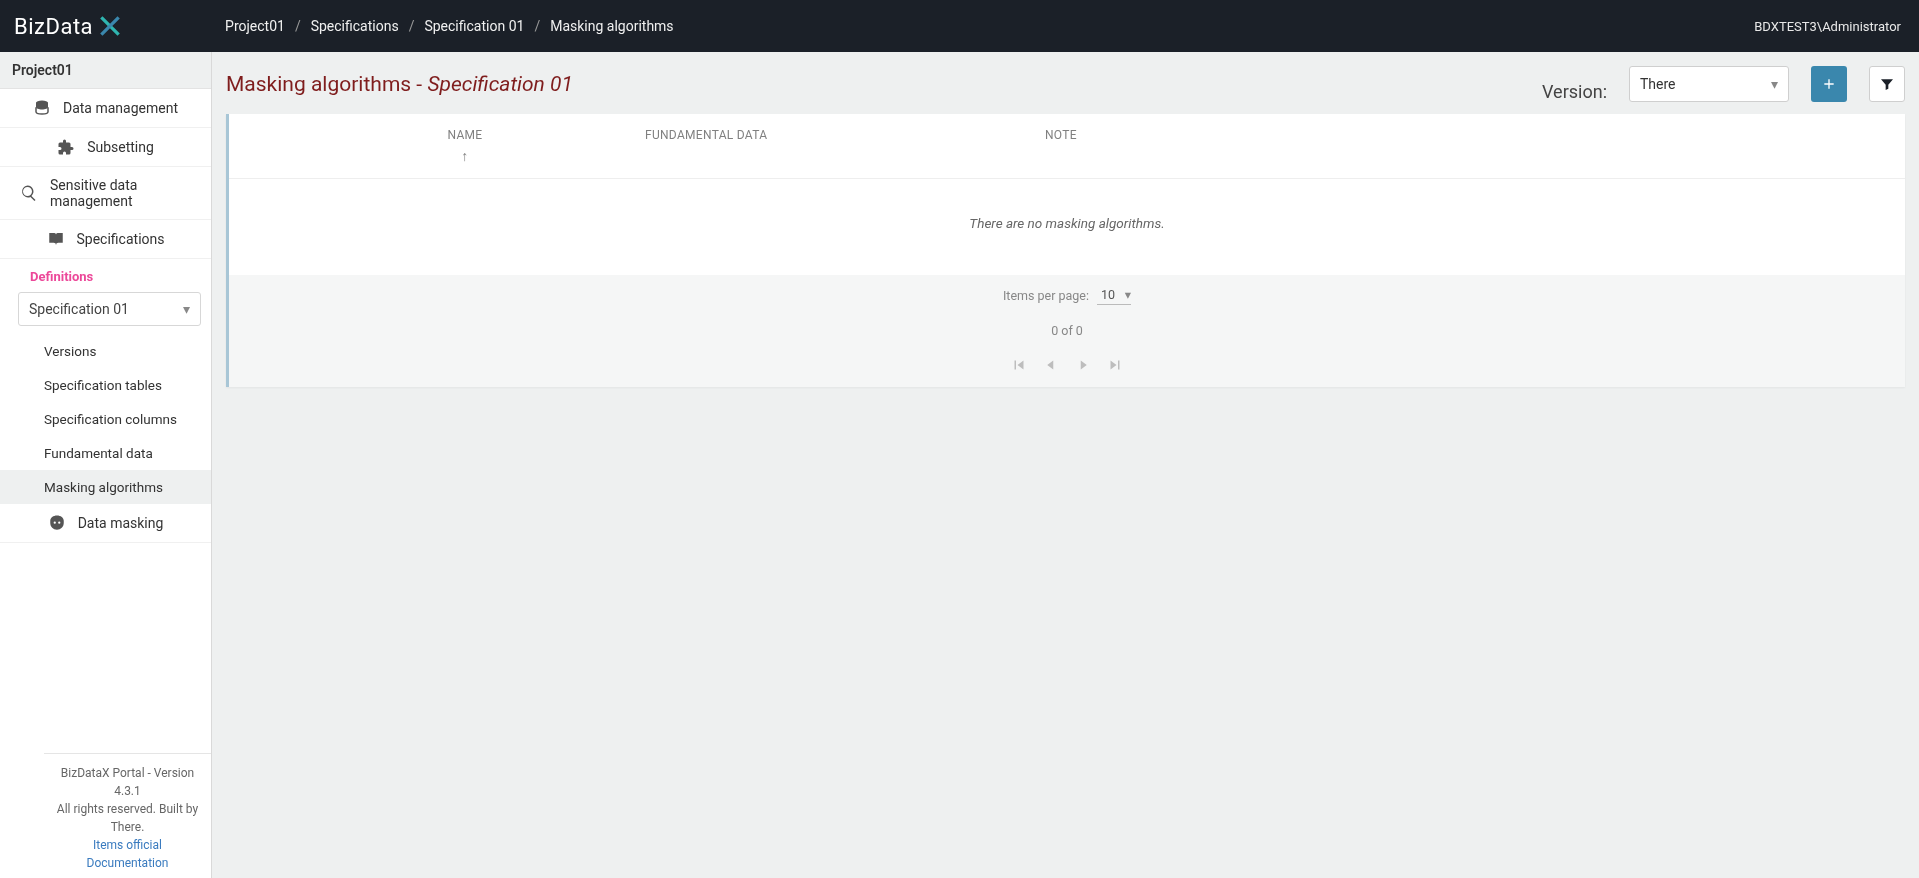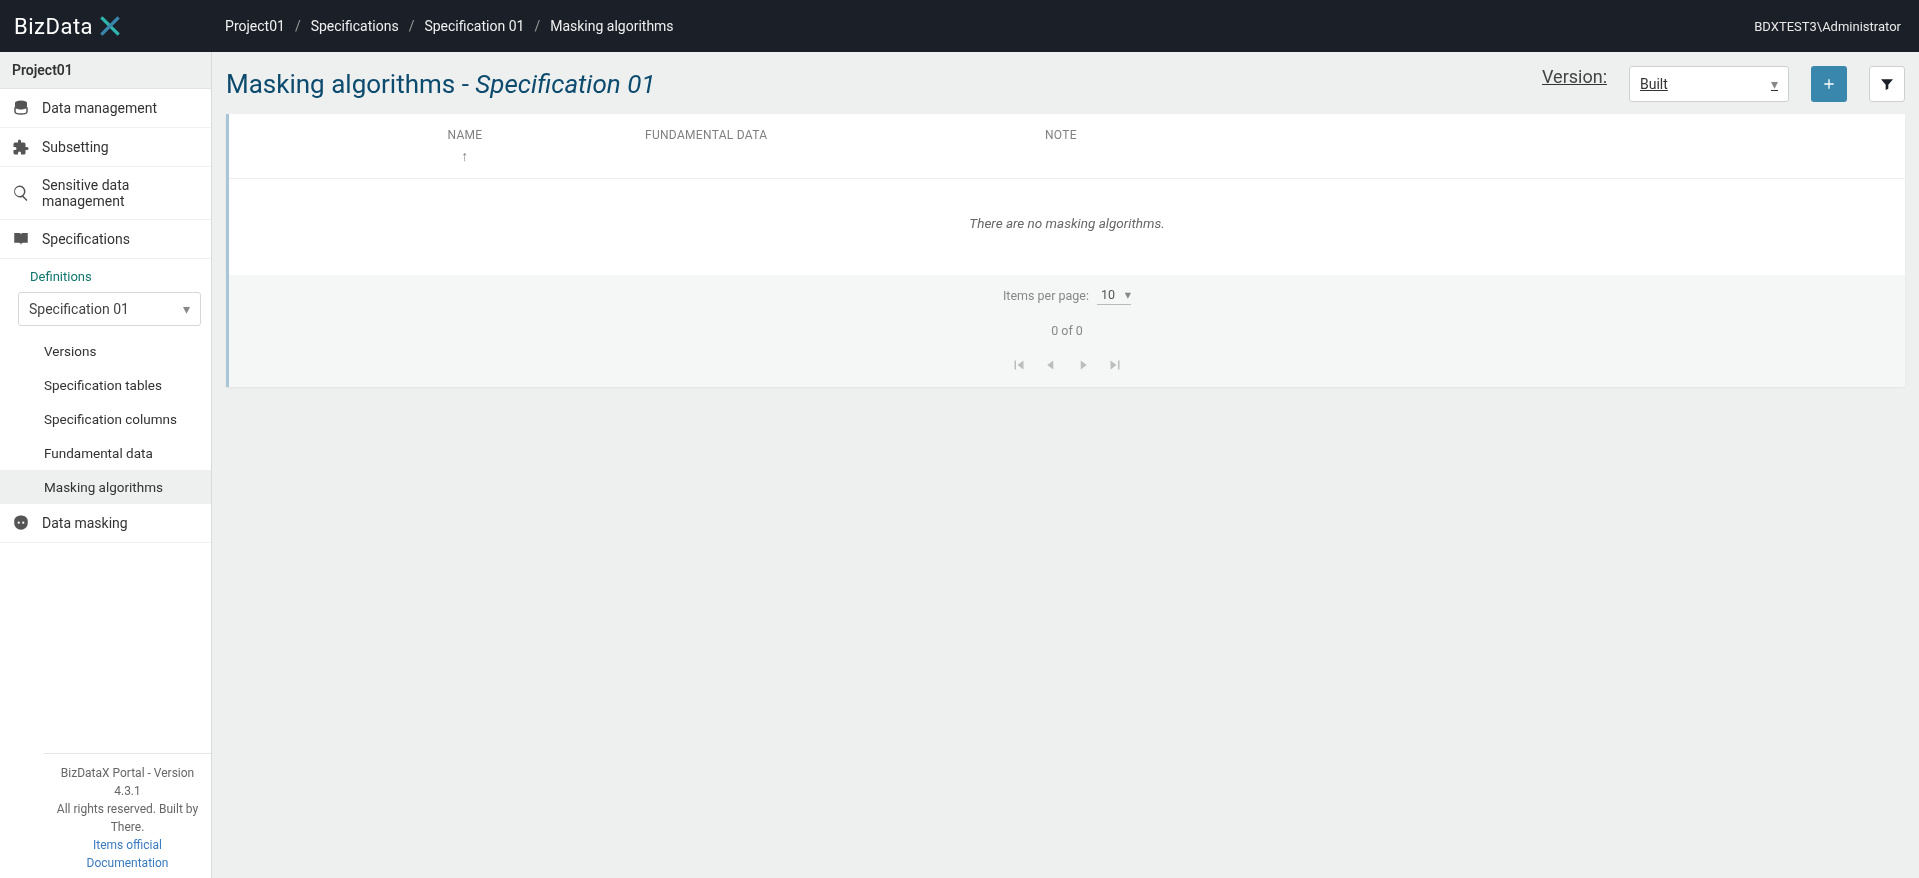--- a/index.html
+++ b/index.html
@@ -15,38 +15,38 @@
   .breadcrumbs .sep { color:#999; }
   .userbox { margin-left:auto; font-size:13px; color:#e8e8e8; cursor:pointer; }
 
   
   .app-body { flex:1 1 auto; display:flex; min-height:0; }
 
   
   .sidebar { width:212px; background:#fff; border-right:1px solid #d9d9d9; display:flex; flex-direction:column; }
   .sidebar-top { flex:1 1 auto; overflow:auto; }
   .project-head { background:#eef0f0; padding:10px 12px; font-weight:600; font-size:14px; border-bottom:1px solid #e3e3e3; }
-  .nav-item { display:flex; align-items:center; gap:12px; padding:10px 12px; font-size:14px; color:#333; cursor:pointer; border-bottom:1px solid #f0f0f0; }
+  .nav-item { display:flex; align-items:center; gap:12px; padding:10px 20px; font-size:14px; color:#333; cursor:pointer; border-bottom:1px solid #f0f0f0;justify-content:center; }
   .nav-item .icon { width:18px; height:18px; color:#555; display:flex; align-items:center; justify-content:center;}
   .nav-item .icon svg { width:18px; height:18px; fill:currentColor; }
   .sub-nav { }
-  .sub-head { padding:10px 12px 8px 30px; color:#0f766e; font-size:13px; }
+  .sub-head { padding:10px 12px 8px 30px; color:#ec4899; font-size:13px;font-weight:bold; }
   .spec-select { margin: 0 10px 8px 18px; border:1px solid #d7d7d7; border-radius:3px; height:34px; display:flex; align-items:center; justify-content:space-between; padding:0 10px; cursor:pointer; color:#444; background:#fff;}
   .spec-select .arrow { color:#888; }
   .sub-item { padding:9px 12px 9px 44px; font-size:13.5px; color:#333; cursor:pointer; }
   .sub-item.active { background:#eef0f0; }
   .sidebar-footer { border-top:1px solid #e5e5e5; padding:10px 6px 6px; text-align:center; font-size:12px; color:#666; line-height:1.5;margin-left:44px;}
   .sidebar-footer a { color:#3a7bbf; text-decoration:none; cursor:pointer; display:block;}
 
   
   .main { flex:1 1 auto; padding: 14px 14px 0 14px; min-width:0; display:flex; flex-direction:column;}
   .page-header { display:flex; align-items:center; gap:12px; margin-bottom:12px; }
-  .page-title { font-size:26px; font-weight:400; color:#0c4a6e; }
+  .page-title { font-size:21px; font-weight:400; color:#7f1d1d; }
   .page-title .em { font-style:italic; }
-  .header-right { margin-left:auto; display:flex; align-items:flex-start; gap:22px;text-decoration:underline; }
+  .header-right { margin-left:auto; display:flex; align-items:flex-end; gap:22px; }
   .version-label { font-size:18px; color:#444; }
   .version-select { width:160px; height:36px; border:1px solid #cfcfcf; border-radius:3px; background:#fff; display:flex; align-items:center; justify-content:space-between; padding:0 10px; cursor:pointer;}
   .btn { height:36px; min-width:36px; border-radius:3px; display:flex; align-items:center; justify-content:center; cursor:pointer; }
   .btn-add { background:#3a87ad; color:#fff; font-size:20px; font-weight:600; width:36px;}
   .btn-filter { background:#fff; border:1px solid #cfcfcf; width:36px; color:#1b2028;}
   .btn-filter svg, .btn-add svg { width:16px; height:16px; fill:currentColor;}
 
   
   .card { background:#fff; border-left:3px solid #a8c6d6; box-shadow: 0 1px 2px rgba(0,0,0,0.05); }
   .thead { display:flex; padding: 14px 16px; border-bottom:1px solid #eee; color:#808080; font-size:12px; letter-spacing:0.3px;}
@@ -166,21 +166,21 @@
   </div>
 
   <div class="main">
     <div class="page-header">
       <div class="page-title">
         <span>Masking algorithms</span><span> - </span><span class="em">Specification 01</span>
       </div>
       <div class="header-right">
         <span class="version-label">Version:</span>
         <div class="version-select">
-          <span>Built</span>
+          <span>There</span>
           <span style="color:#888">▾</span>
         </div>
         <div class="btn btn-add">
           <svg viewBox="0 0 24 24">
               <path d="M11 5h2v6h6v2h-6v6h-2v-6H5v-2h6z"></path>
             </svg>
         </div>
         <div class="btn btn-filter">
           <svg viewBox="0 0 24 24">
               <path d="M3 5h18l-7 8v6l-4 2v-8z"></path>

